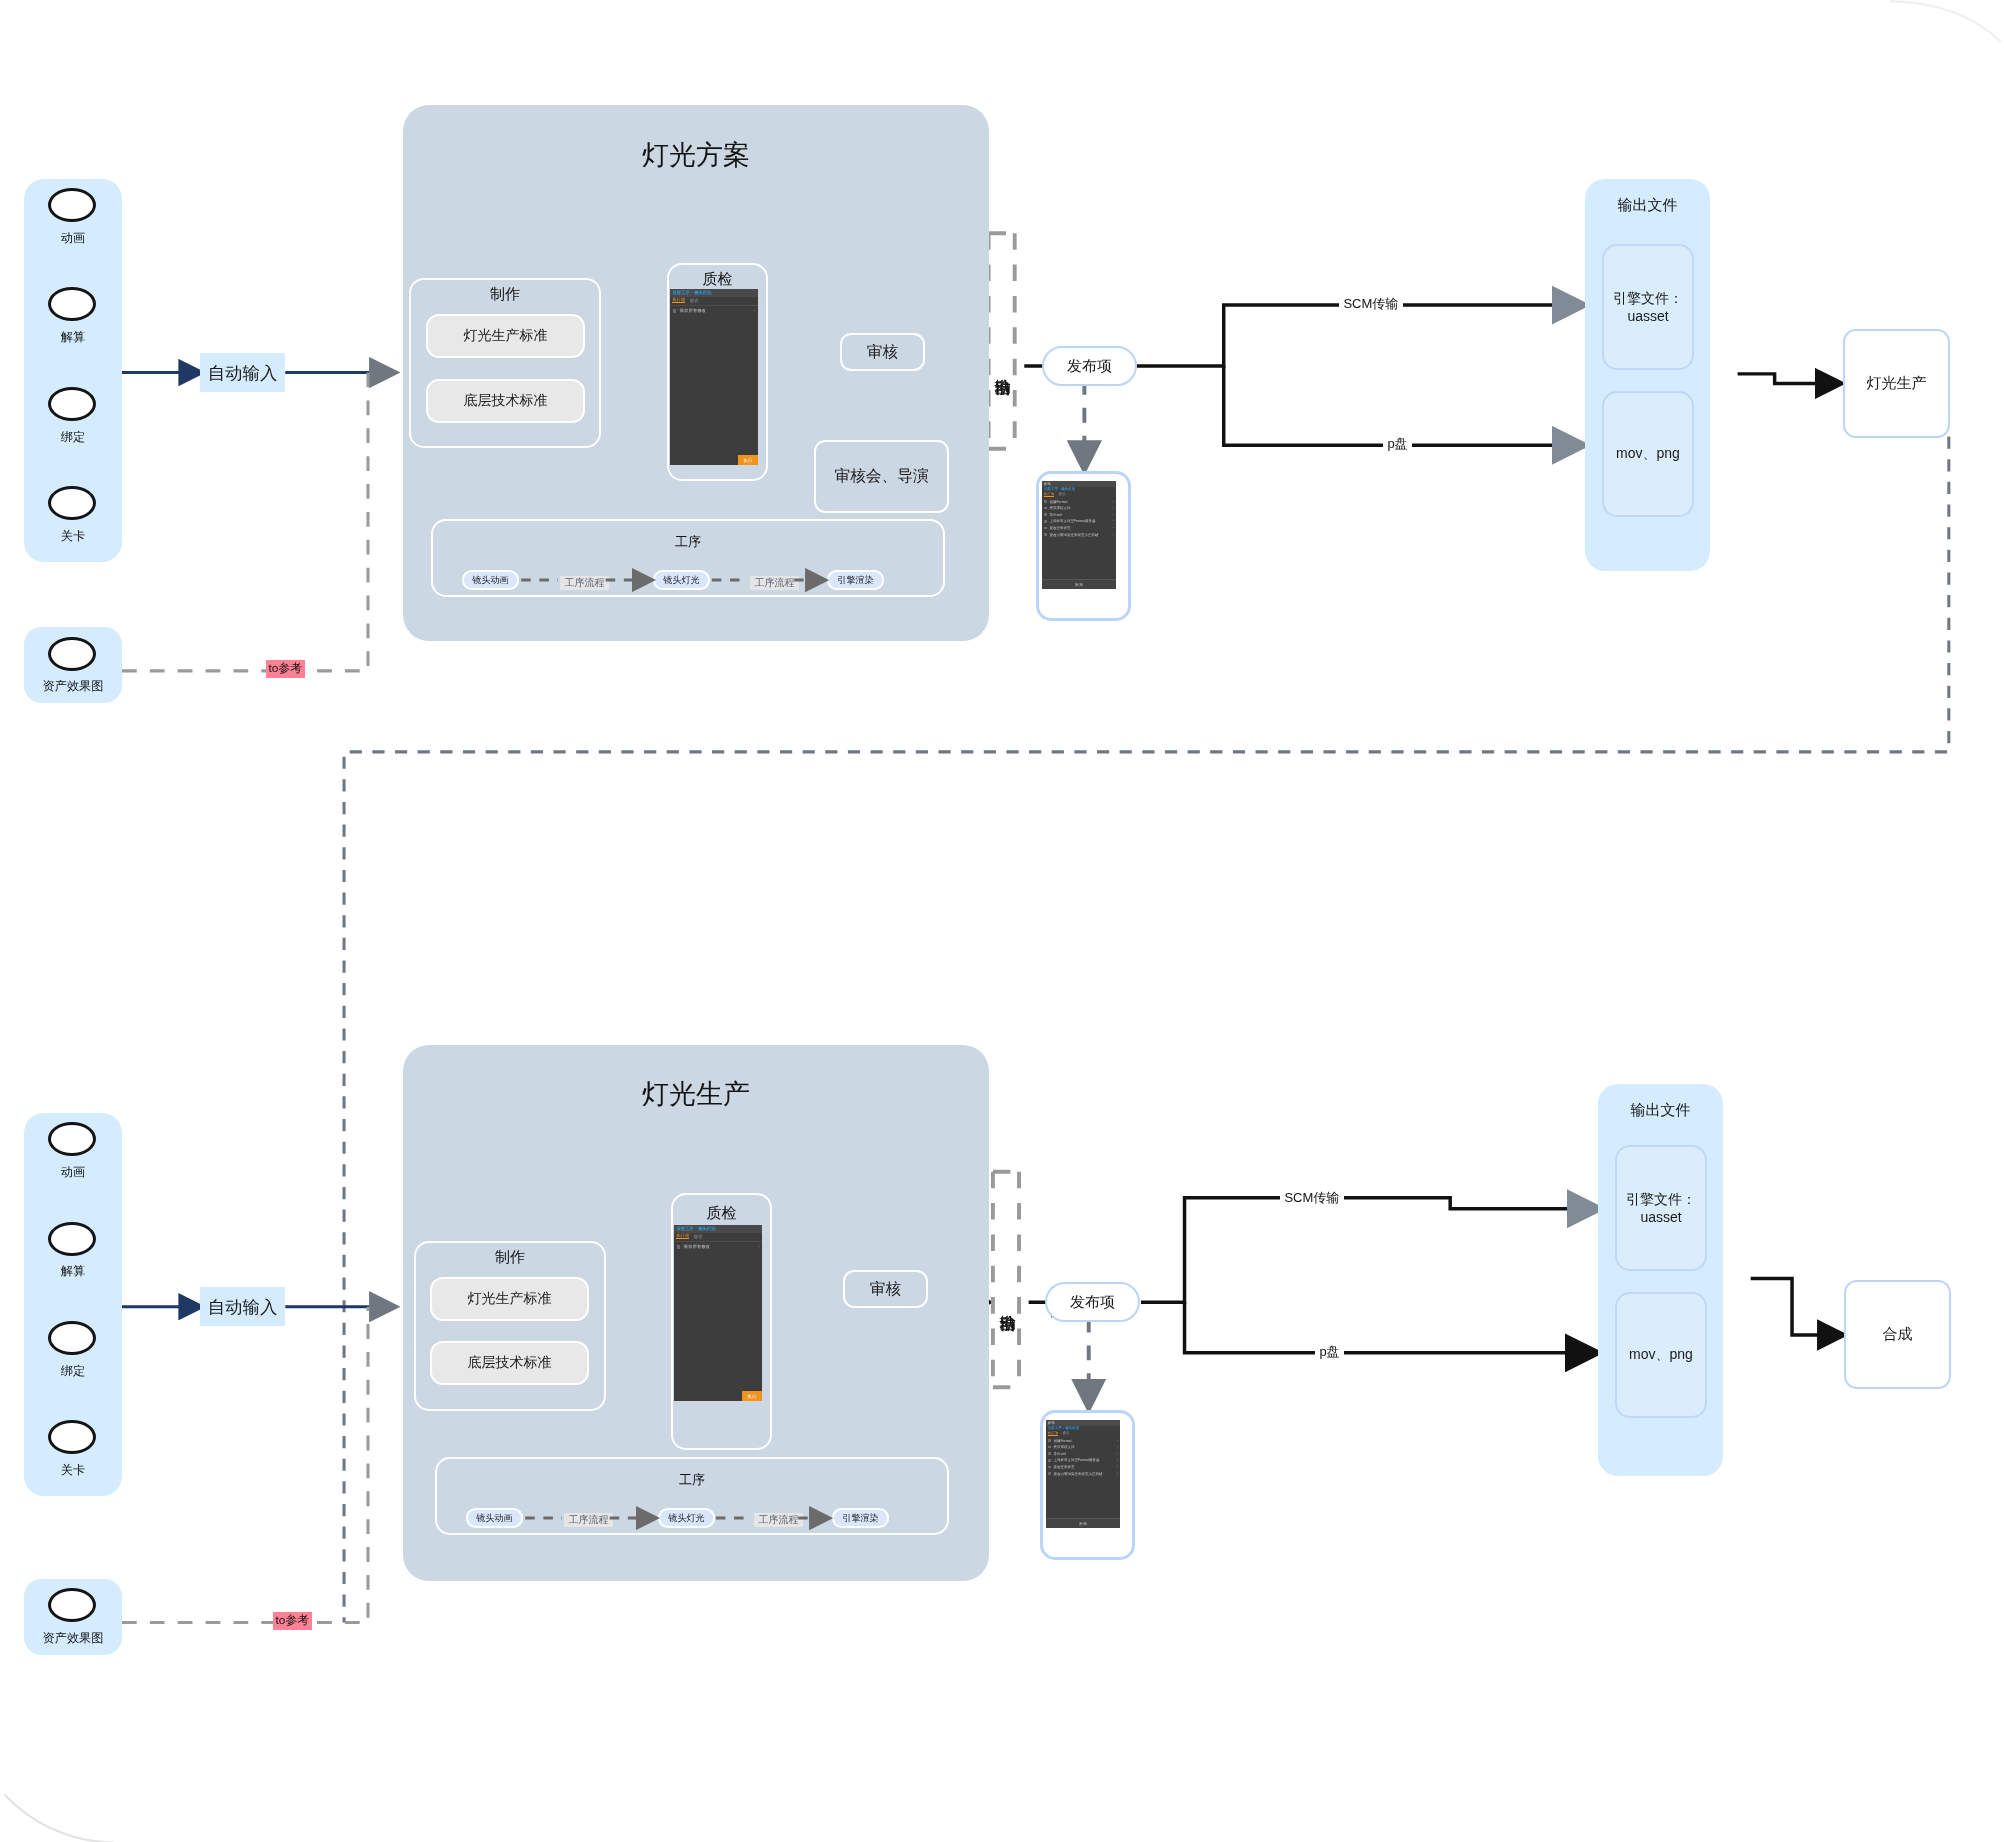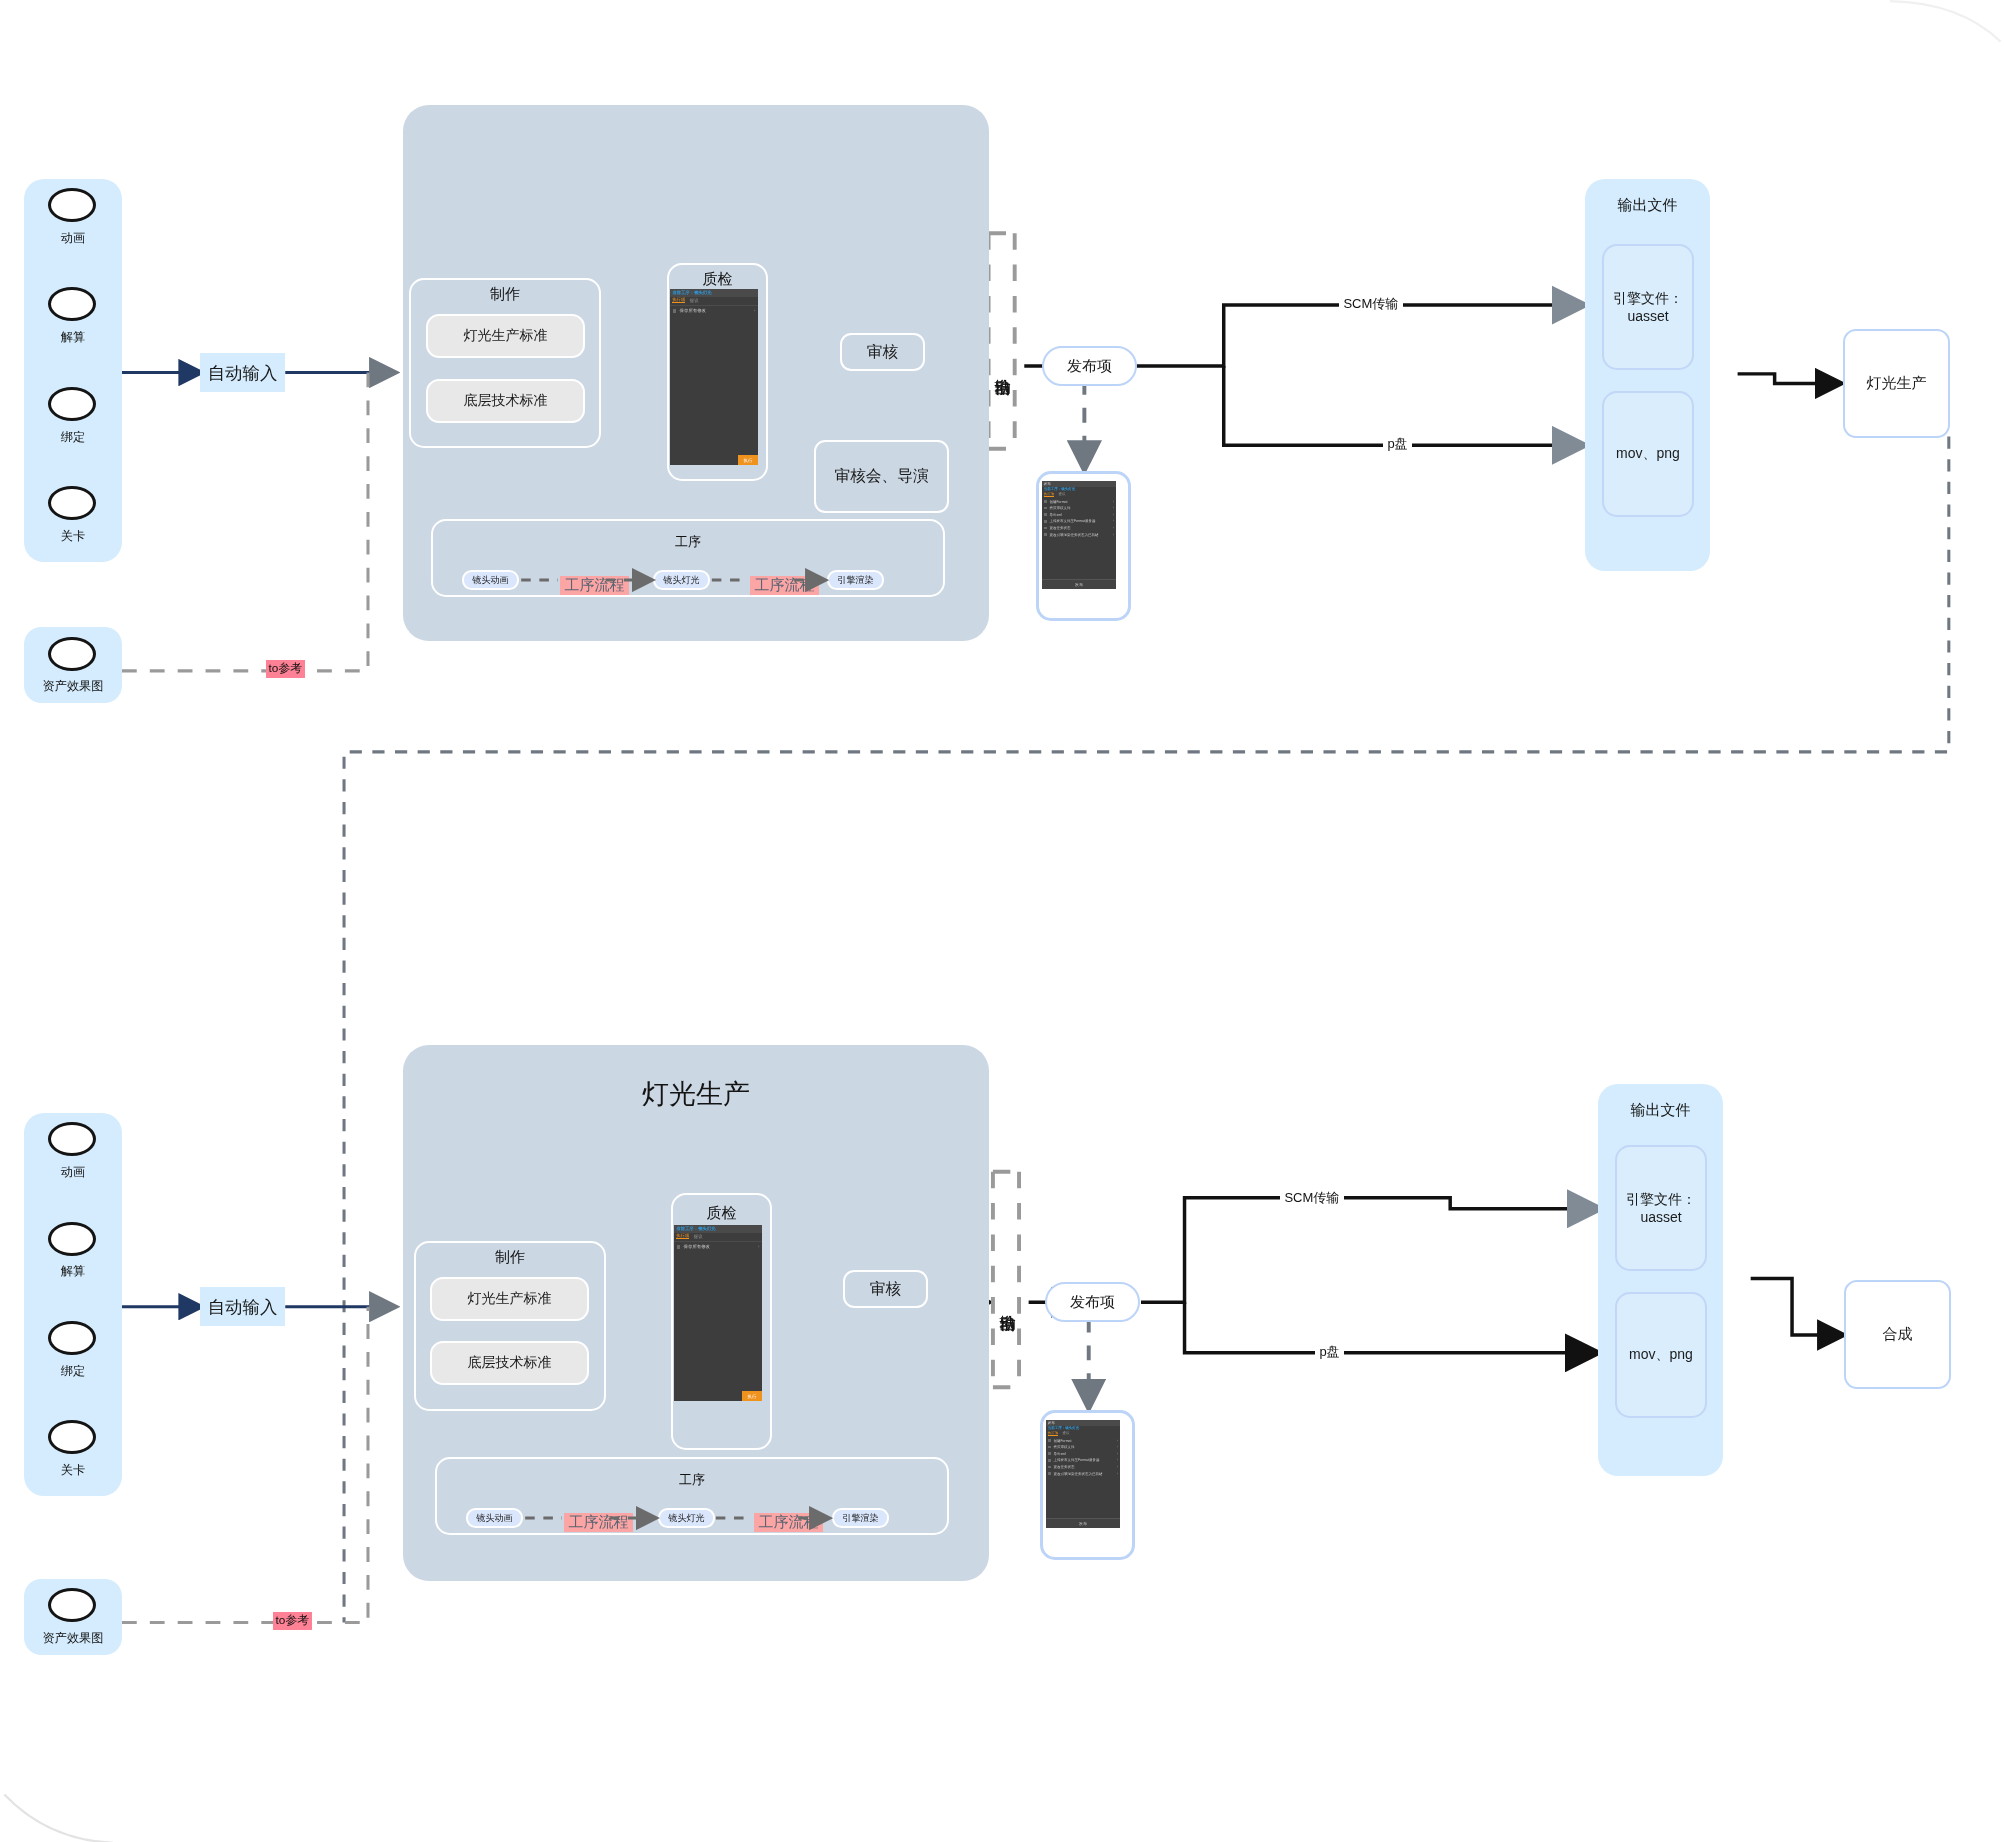--- a/index.html
+++ b/index.html
@@ -29,21 +29,21 @@
   .bluepillsm{background:#d9e6fb;border:2.2px solid #ffffff;border-radius:9.6px;font-size:9.1px;color:#1b1b1b;}
 
   .inputchip{background:#d4ecfd;font-size:17.4px;}
 
   .ellipse{position:absolute;border:3px solid #141414;border-radius:50%;background:#ffffff;box-sizing:border-box;}
   .elabel{position:absolute;text-align:center;font-size:12.2px;color:#141414;}
 
   .refchip{position:absolute;background:#ff8195;color:#111;font-size:11.8px;padding:0.9px 2.6px;white-space:nowrap;}
 
   .edgelabel{position:absolute;font-size:13px;color:#111;background:#fff;padding:0 4.4px;white-space:nowrap;}
-  .edgelabel.small{font-size:15px;color:#5a6472;background:#fca5a5;font-family:Liberation Serif, serif;}
+  .edgelabel.small{font-size:10px;color:#5a6472;background:#e5e5e5;font-family:Liberation Serif, serif;}
 
   .vtext{position:absolute;font-size:16.5px;color:#141414;line-height:1.08;text-align:center;writing-mode:vertical-rl;}
 
   
   .shot{position:absolute;background:#3d3d3d;overflow:hidden;}
   .shot .bar{background:#4a4a4a;color:#d8d8d8;}
   .shot .cur{color:#2f9bdd;font-weight:bold;}
   .shot .tabs{display:flex;gap:4.4px;align-items:center;}
   .shot .tab{color:#9a9a9a;}
   .shot .tab.active{color:#f0921e;border-bottom:1.3px solid #f0921e;}
@@ -149,20 +149,21 @@
   <div class="node bluebox" style="left:24px;top:627px;width:98px;height:76px;border-radius:17.4px;"></div>
   <div class="ellipse" style="left:48px;top:637px;width:48px;height:34px;"></div>
   <div class="elabel" style="left:24px;top:678px;width:98px;">资产效果图</div>
 
   <div class="node inputchip" style="left:200px;top:353px;width:85px;height:39px;">
     <span>自动输入</span>
   </div>
   <div class="refchip" style="left:266px;top:660px;">to参考</div>
 
   <div class="node panel" style="left:403px;top:105px;width:586px;height:536px;"></div>
+  <div class="panel-title" style="left:403px;top:137px;width:586px;">灯光方案</div>
 
   <div class="node subgroup" style="left:409px;top:278px;width:192px;height:170px;"></div>
   <div class="subgroup-title" style="left:409px;top:285px;width:192px;">制作</div>
   <div class="node greycard" style="left:426px;top:314px;width:159px;height:44px;">
     <span>灯光生产标准</span>
   </div>
   <div class="node greycard" style="left:426px;top:379px;width:159px;height:44px;">
     <span>底层技术标准</span>
   </div>
 

